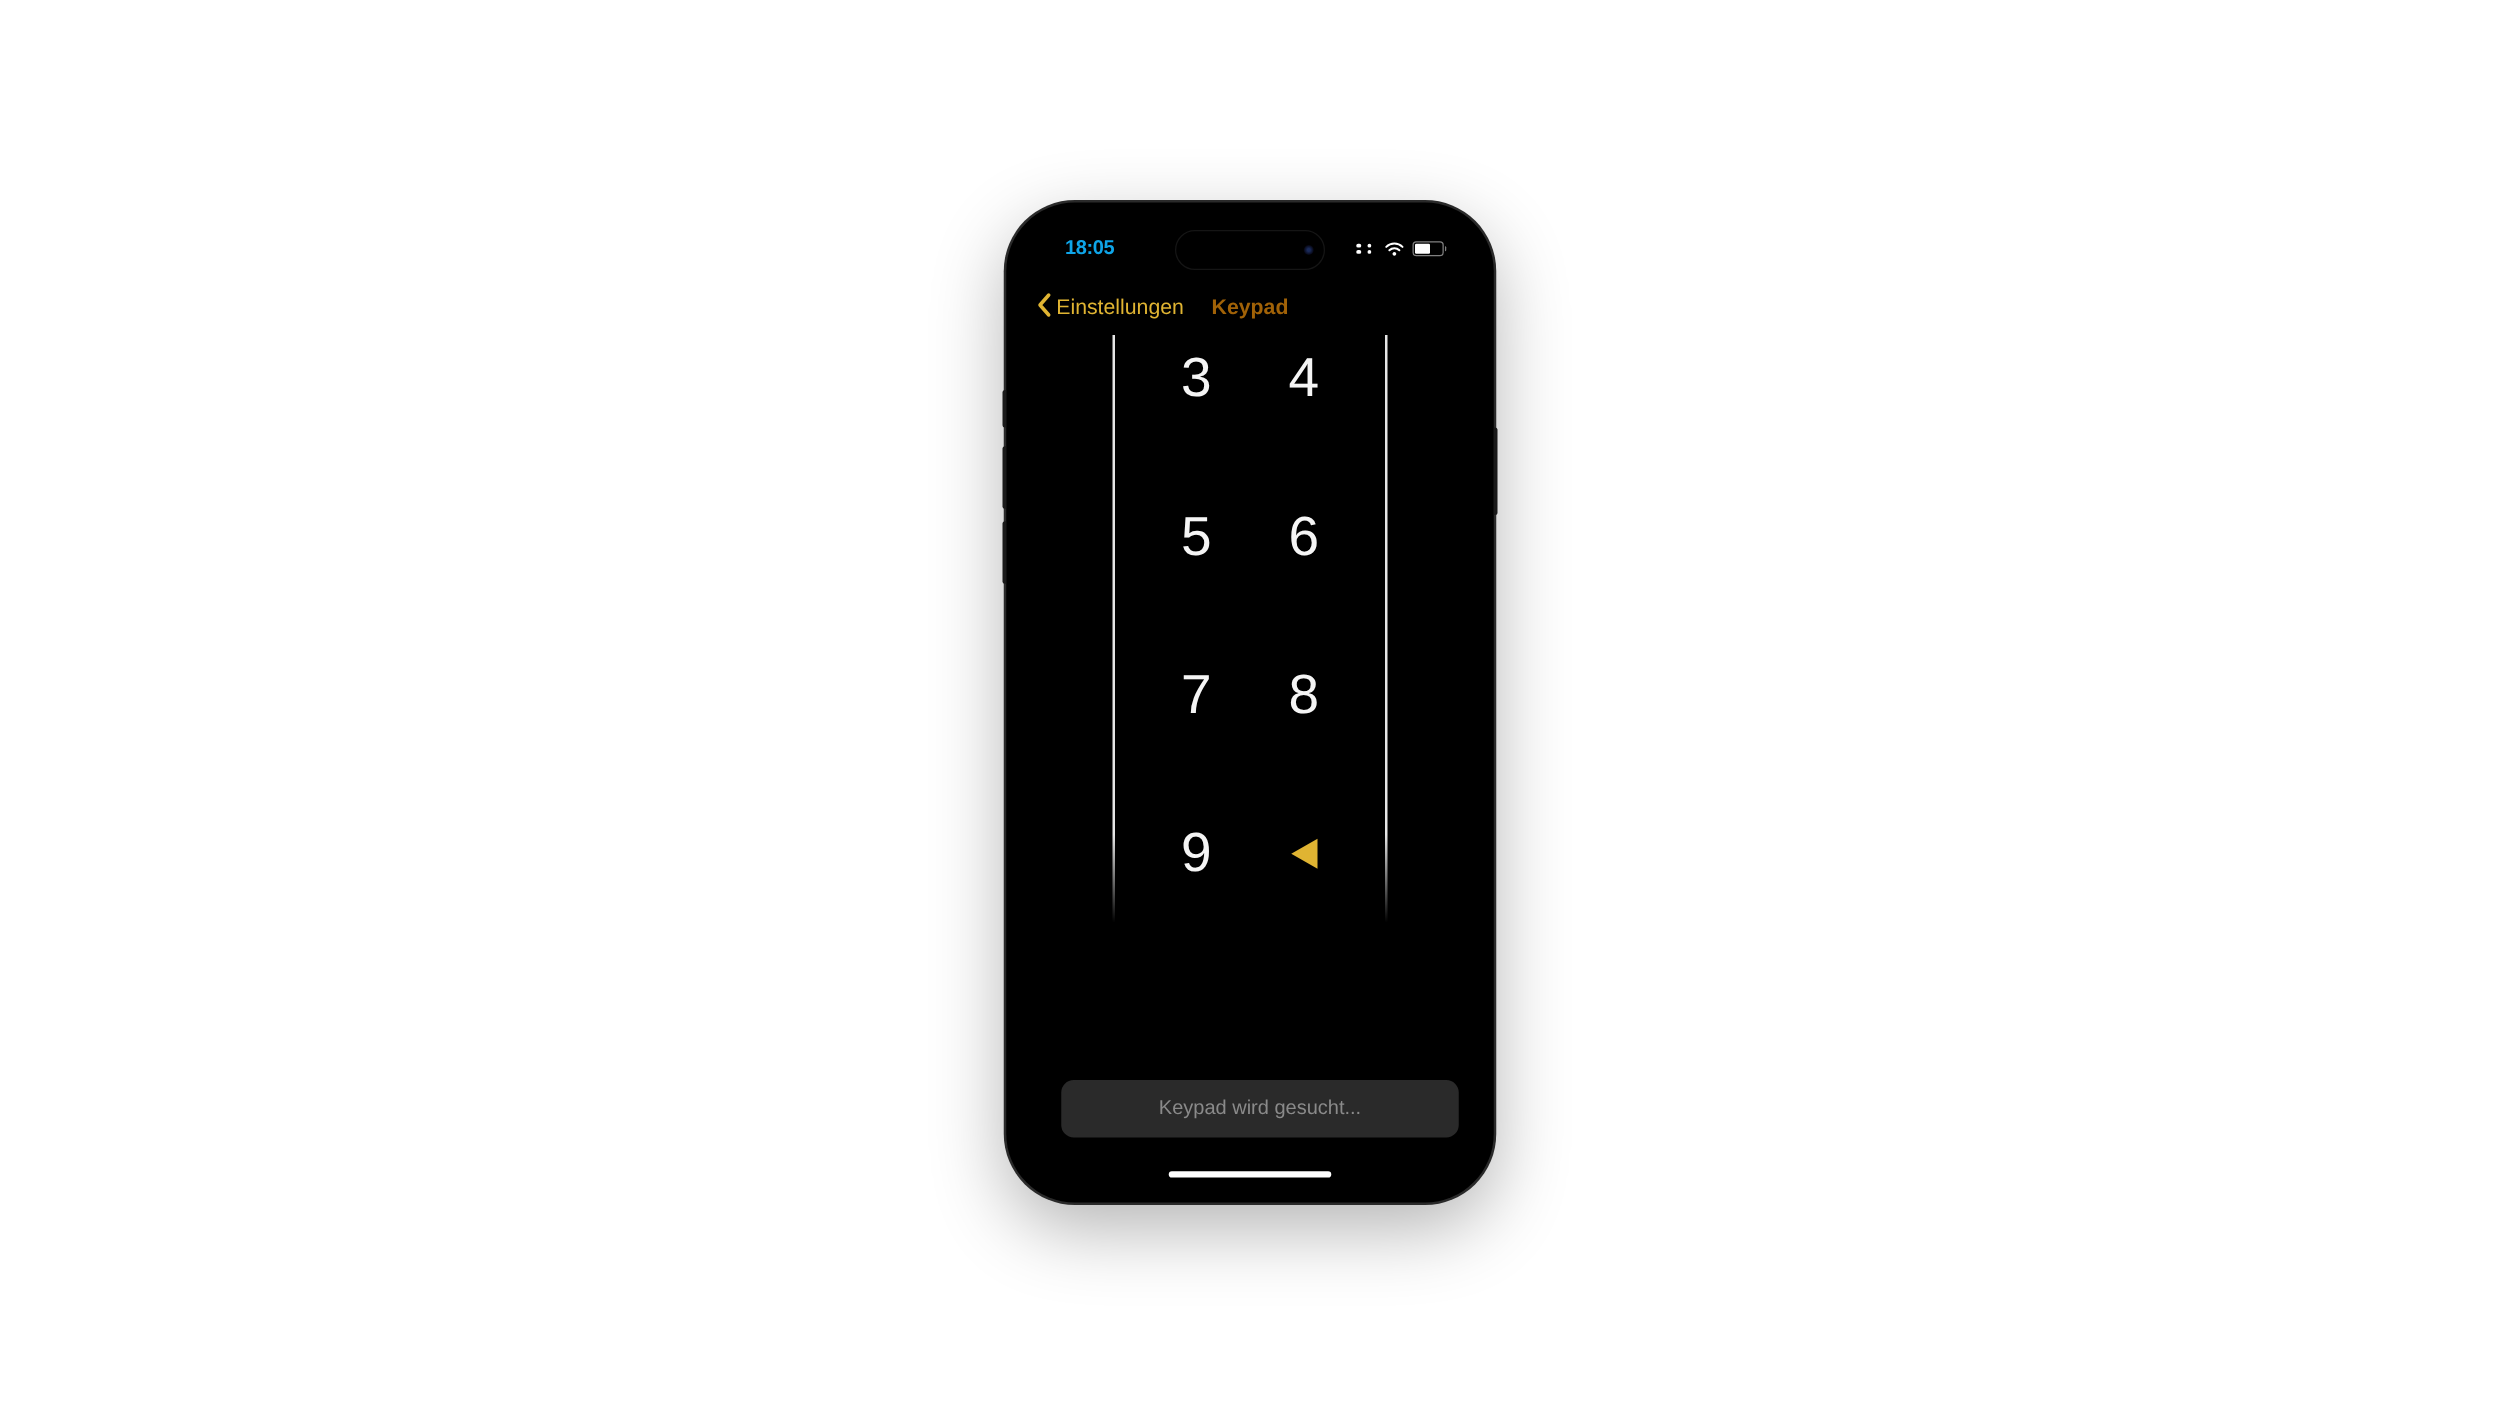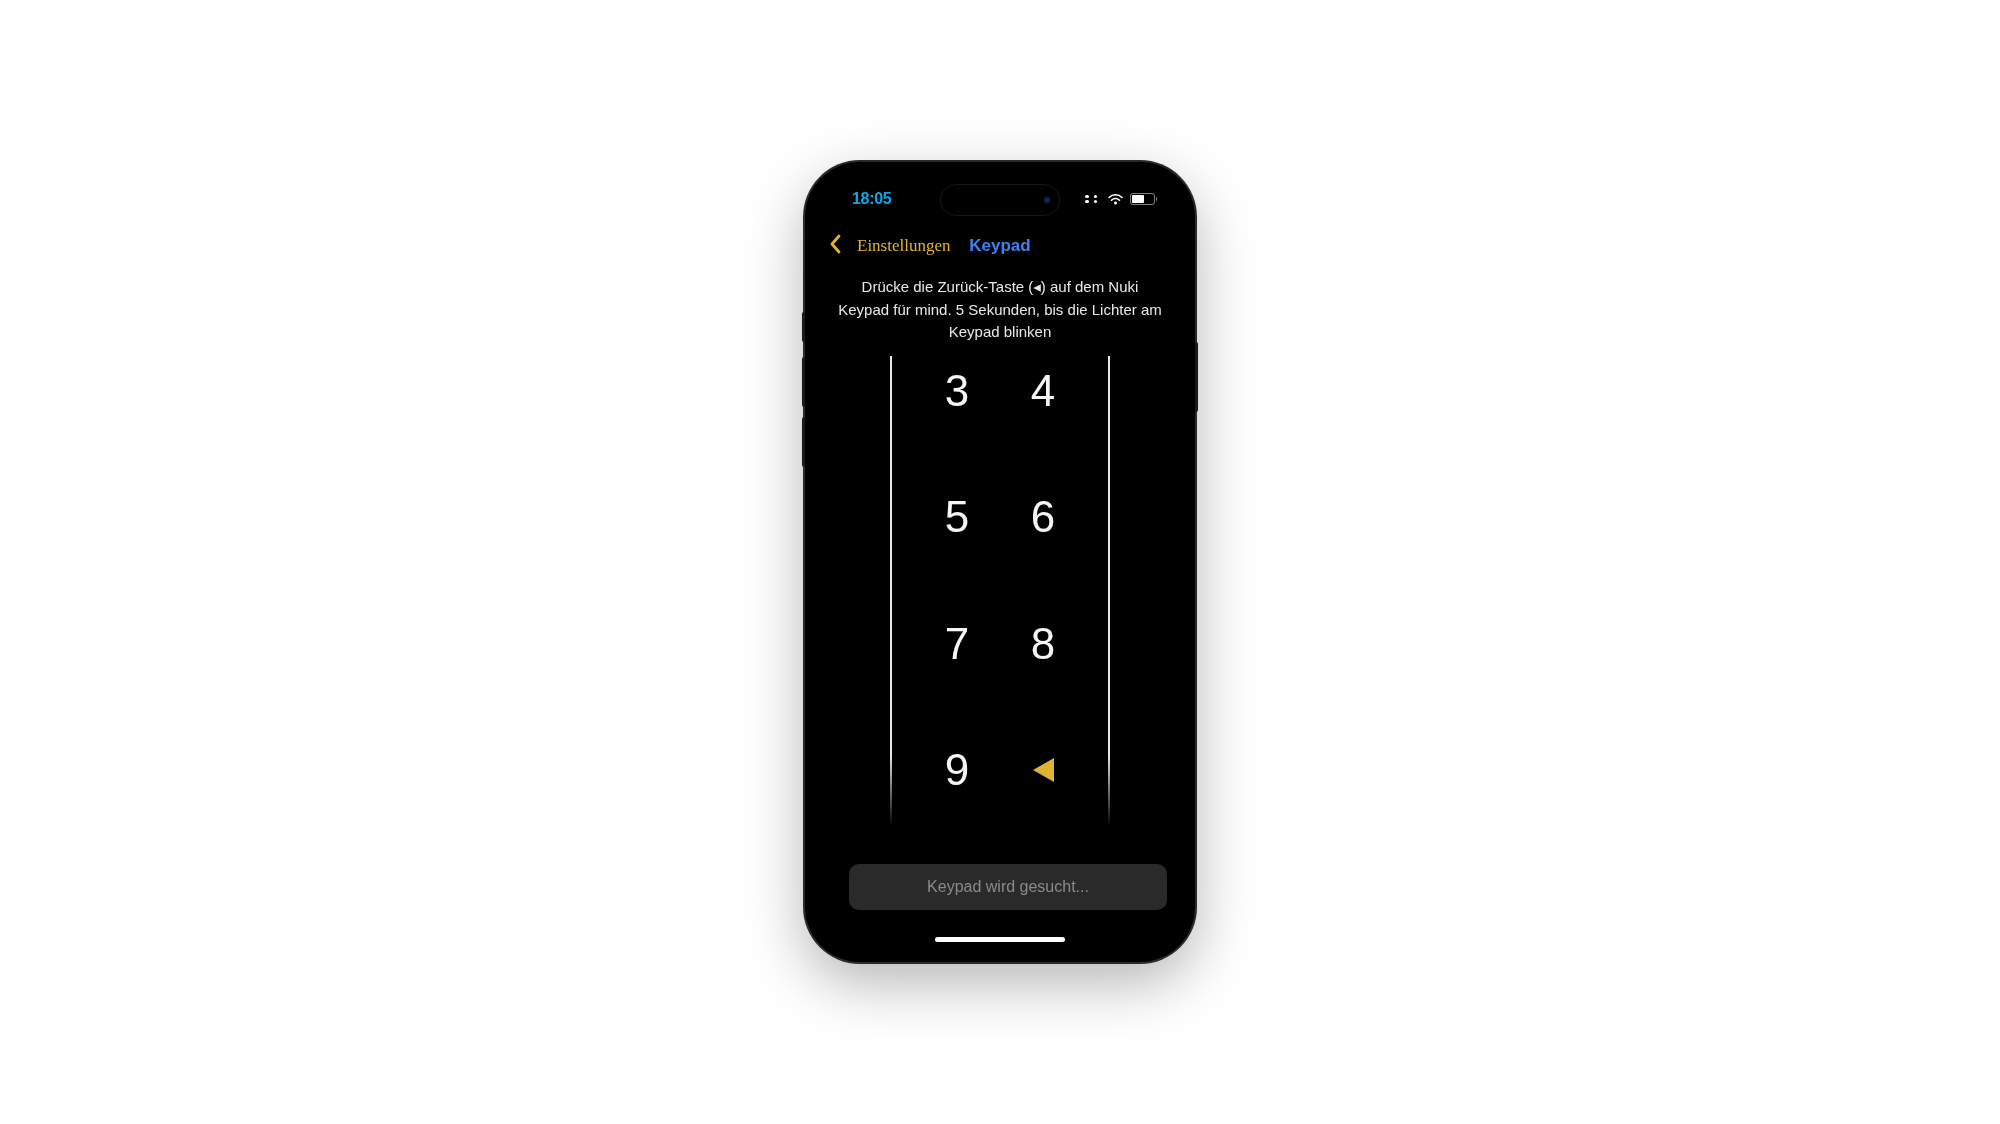--- a/index.html
+++ b/index.html
@@ -176,35 +176,34 @@
       align-items: center;
       padding: 0 12px;
       position: relative;
     }
 
     .back-button {
       display: flex;
       align-items: center;
       color: #e0b432;
       font-size: 17px;
-      gap: 16px;
-      font-family: Liberation Serif, serif;
+      gap: 4px;
     }
 
     .back-chevron {
       font-size: 22px;
       font-weight: 500;
       line-height: 1;
     }
 
     .nav-title {
       position: absolute;
       left: 50%;
       transform: translateX(-50%);
-      color: #3b82f6;
+      color: #a16207;
       font-size: 17px;
       font-weight: 600;
     }
 
     .instruction-text {
       color: #e8e8e8;
       font-size: 15px;
       text-align: center;
       padding: 8px 20px 12px;
       line-height: 1.5;
@@ -328,21 +327,20 @@
         <span class="back-chevron">
           <svg width="12" height="20" viewBox="0 0 12 20" fill="none">
             <path d="M10 2 L3 10 L10 18" stroke="#e0b432" stroke-width="2.8" stroke-linecap="round" stroke-linejoin="round"></path>
           </svg>
         </span>
         <span>Einstellungen</span>
       </div>
       <div class="nav-title">Keypad</div>
     </div>
 
-    <div class="instruction-text">Drücke die Zurück-Taste (◂) auf dem Nuki Keypad für mind. 5 Sekunden, bis die Lichter am Keypad blinken</div>
 
     <div class="keypad-illustration">
       <div class="keypad-border-left"></div>
       <div class="keypad-border-right"></div>
       <div class="keypad-grid">
         <div class="keypad-key">3</div>
         <div class="keypad-key">4</div>
         <div class="keypad-key">5</div>
         <div class="keypad-key">6</div>
         <div class="keypad-key">7</div>

